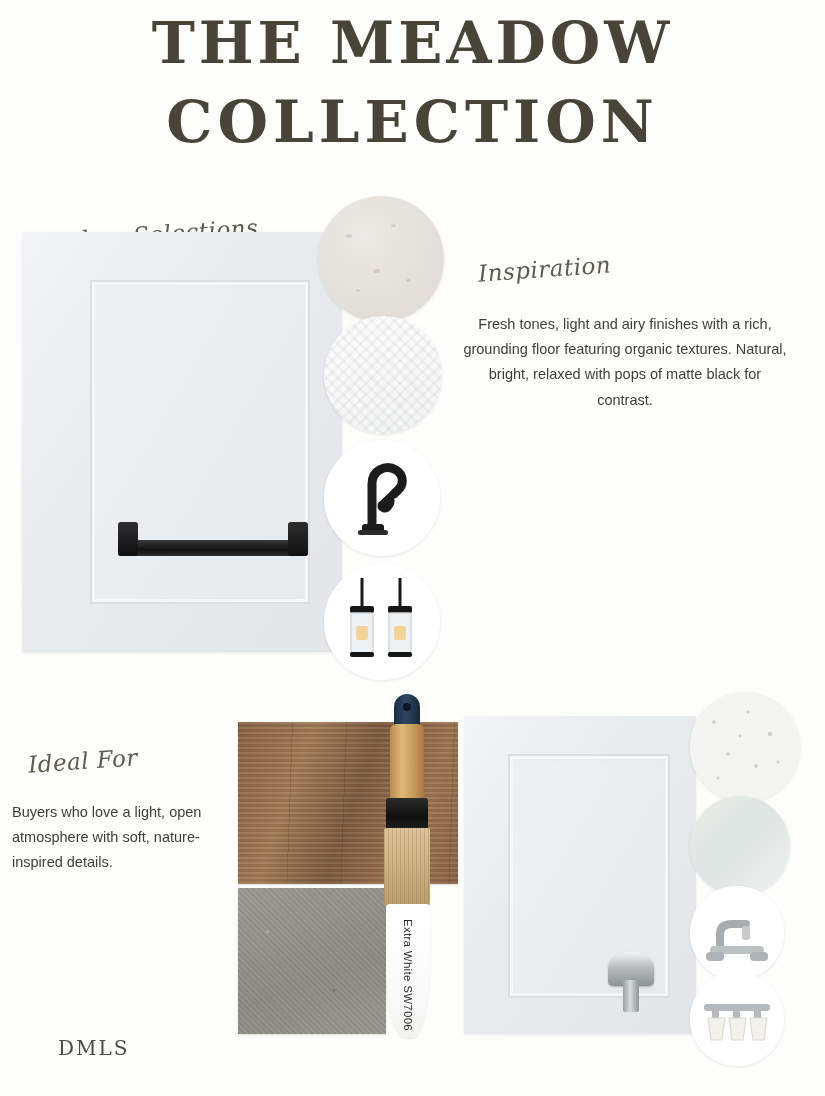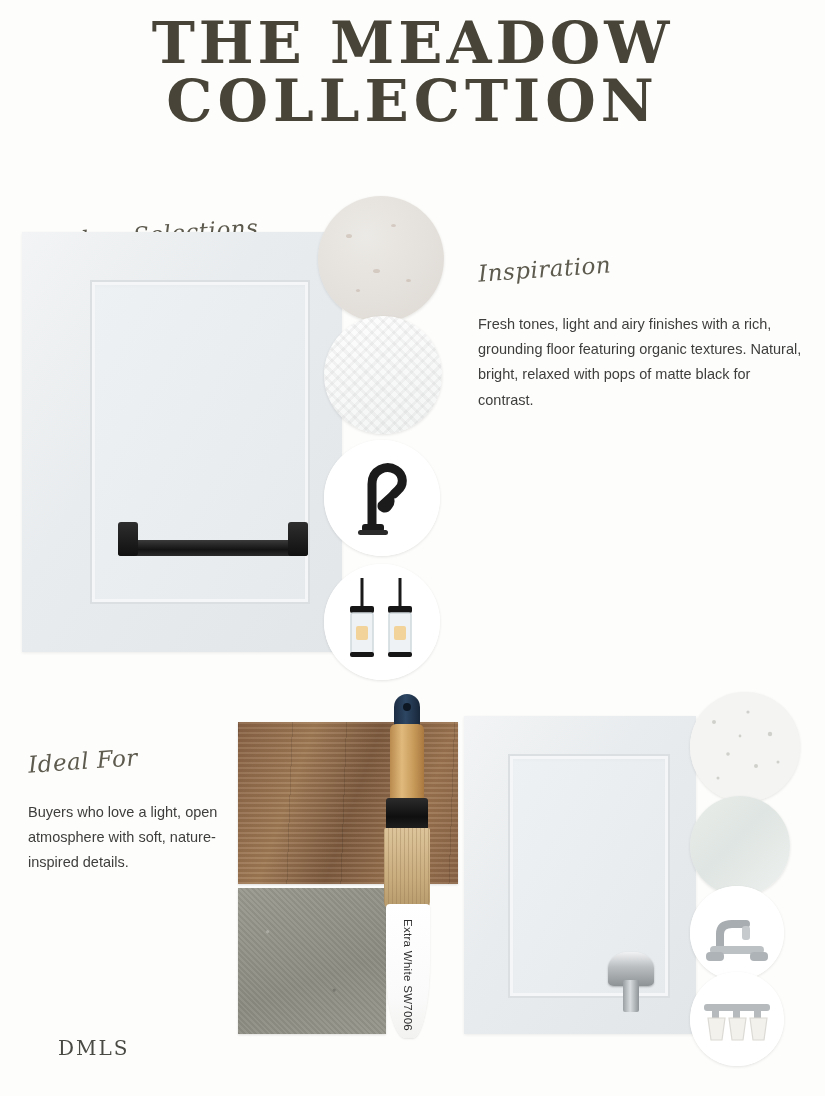--- a/index.html
+++ b/index.html
@@ -21,21 +21,21 @@
   }
   .title-line {
     font-family: "DejaVu Serif", serif;
     font-weight: bold;
     color: #484538;
     letter-spacing: 4px;
     line-height: 1.0;
     font-size: 58px;
     text-transform: uppercase;
   }
-  .title-line.second { letter-spacing: 5px; }
+  .title-line.second { letter-spacing: 5px; margin-top: 21px; }
 
   
   .script {
     font-family: "DejaVu Serif", serif;
     font-style: italic;
     color: #5d5a4e;
     font-size: 23px;
     letter-spacing: 0.5px;
     transform: rotate(-4deg);
     white-space: nowrap;
@@ -199,23 +199,23 @@
     transform: rotate(90deg);
     white-space: nowrap;
     font-size: 11.5px;
     color: #2d2d2d;
     letter-spacing: 0.3px;
   }
 
   
   #kitchen-heading { position:absolute; left: 32px; top: 222px; }
   #inspiration-heading { position:absolute; left: 478px; top: 256px; }
-  #inspiration-text { position:absolute; left: 478px; top: 312px; width: 326px; }
+  #inspiration-text { position:absolute; left: 462px; top: 312px; width: 326px; text-align: center; }
   #idealfor-heading { position:absolute; left: 28px; top: 748px; }
-  #idealfor-text { position:absolute; left: 28px; top: 800px; width: 216px; }
+  #idealfor-text { position:absolute; left: 12px; top: 800px; width: 216px; }
   #bath-heading { position:absolute; left: 478px; top: 718px; }
 
   
   #footer-logo {
     position:absolute; left: 14px; top: 1036px;
     font-family: "DejaVu Serif", serif;
     font-size: 20px;
     letter-spacing: 2px;
     color: #4a4a45;
     margin-left: 44px;

